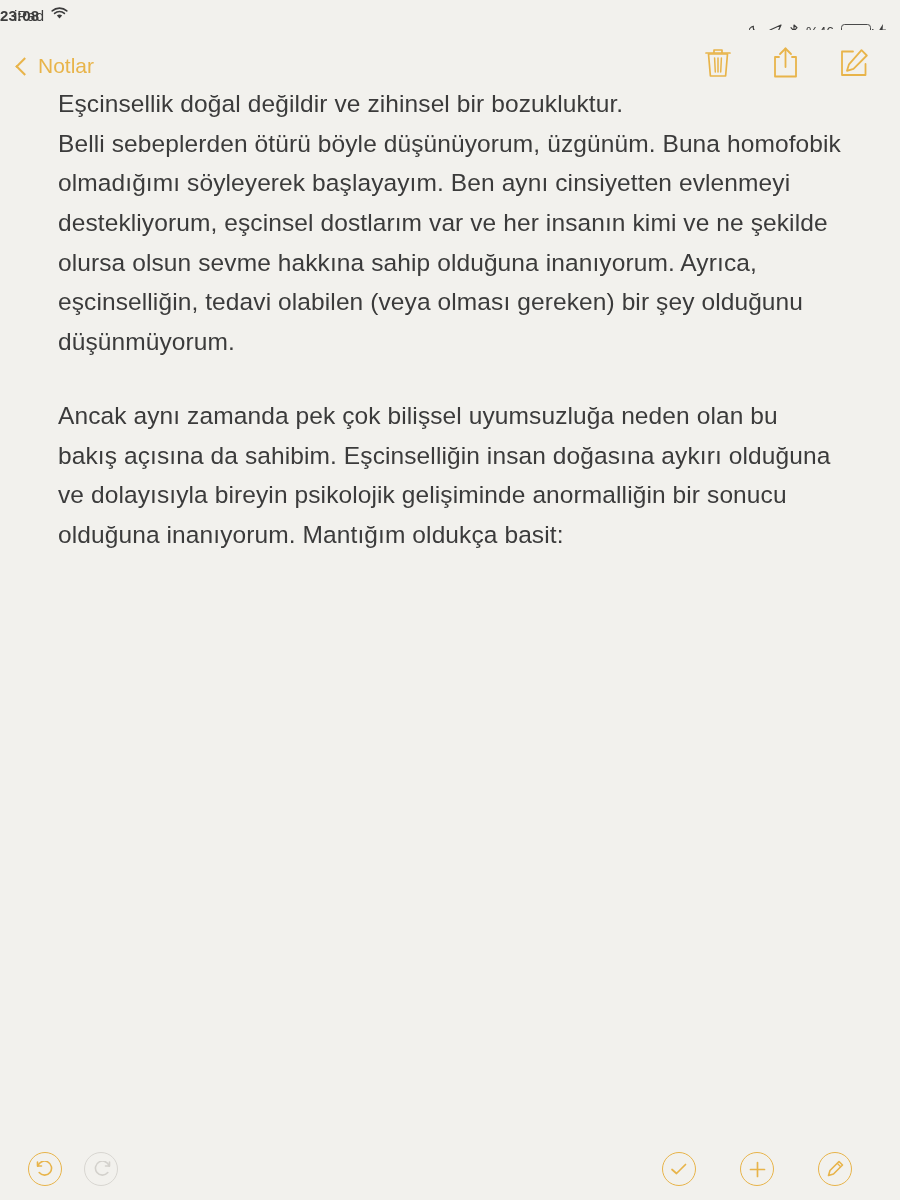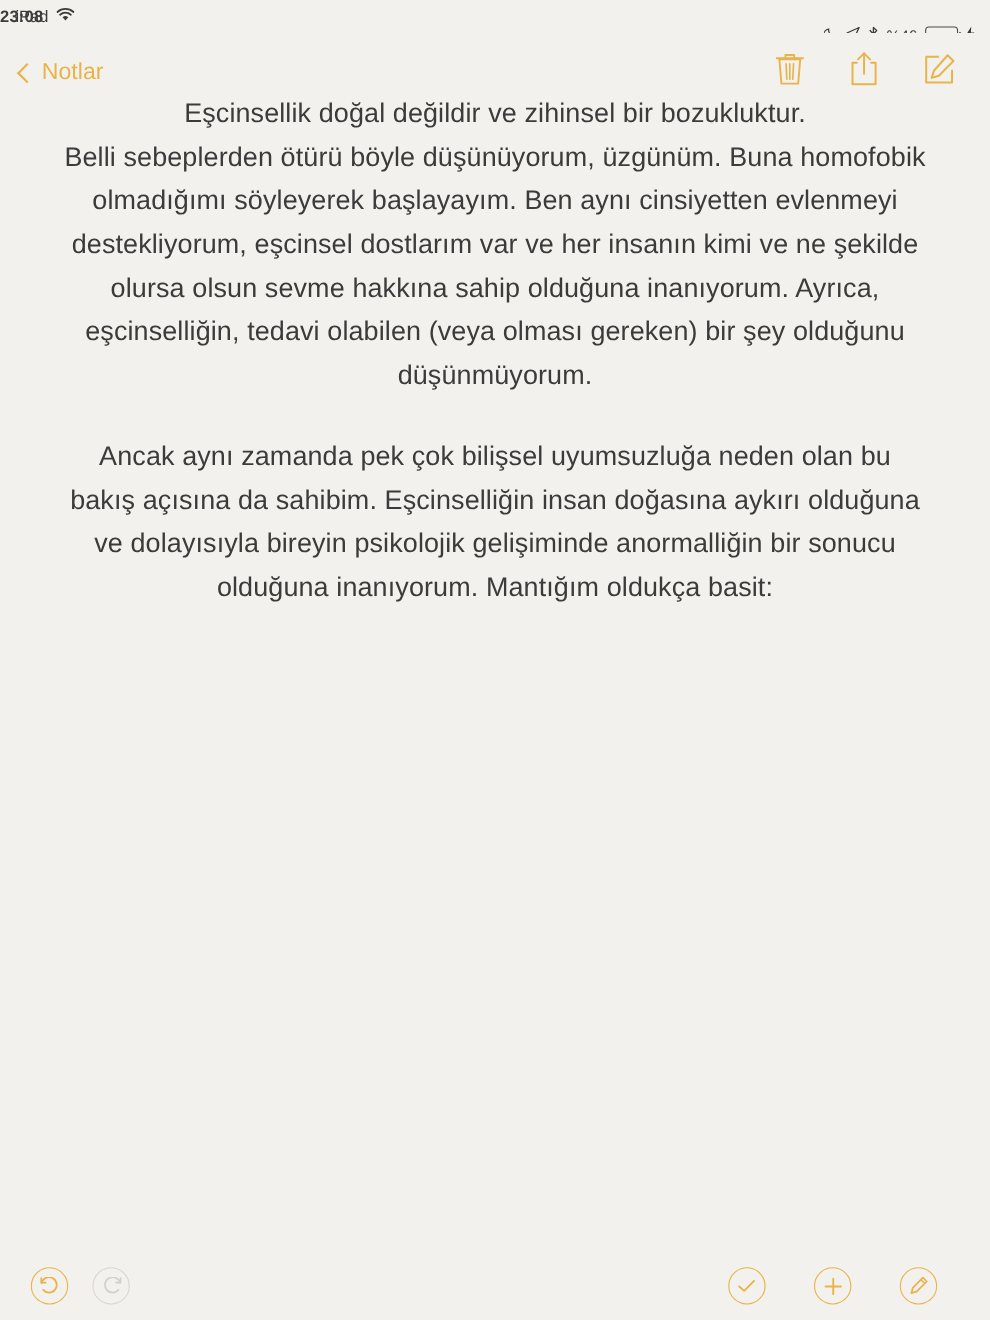--- a/index.html
+++ b/index.html
@@ -128,21 +128,20 @@
   .note-body {
     padding: 0 58px;
     font-size: 24.5px;
     line-height: 1.62;
     color: #3b3b3b;
     letter-spacing: 0.1px;
   }
   .note-body p {
     margin: 0 0 34px 0;
     white-space: pre-wrap;
-    text-align: center;
   }
   .note-body p:last-child { margin-bottom: 0; }
 
   
   .bottom-bar {
     position: absolute;
     bottom: 0;
     left: 0;
     right: 0;
     height: 62px;

